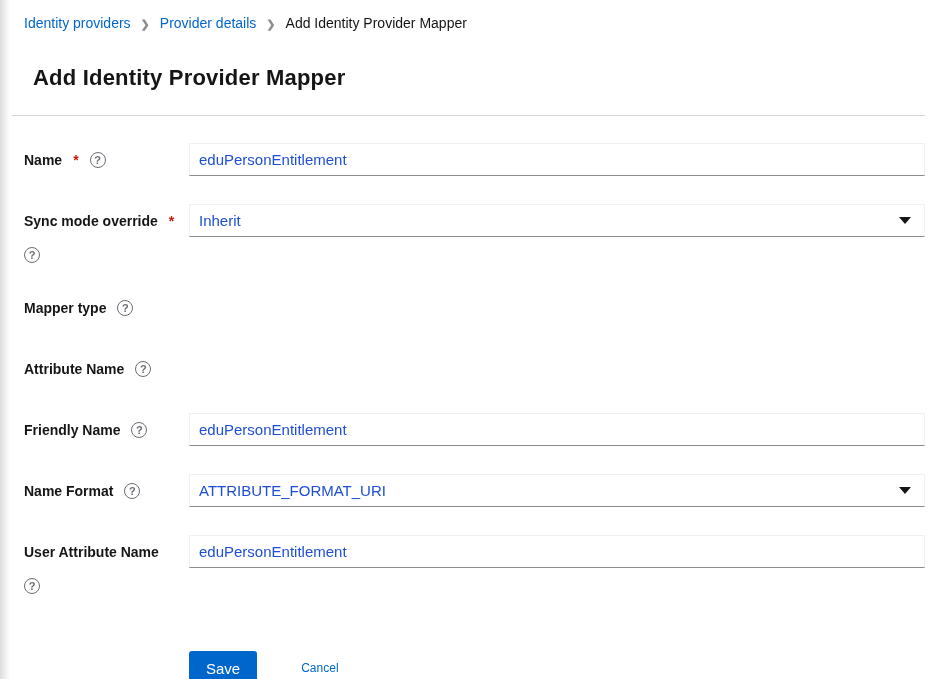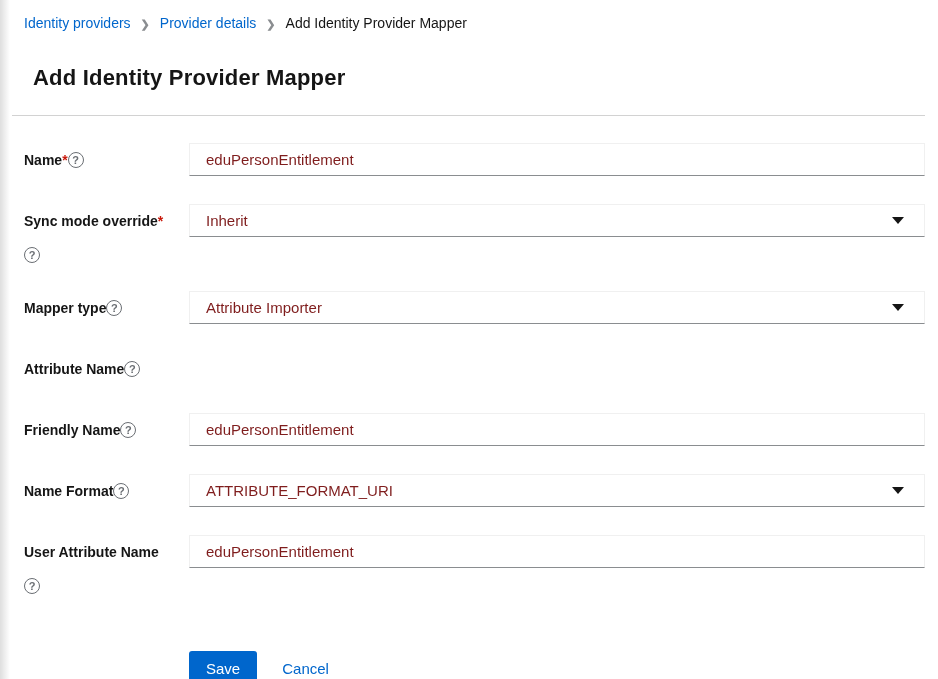--- a/index.html
+++ b/index.html
@@ -22,55 +22,55 @@
 
   
   .page-title { margin: 31px 0 0 9px; font-size: 22px; font-weight: 600; letter-spacing: 0.2px; color: #151515; line-height: 28px; }
 
   .divider { height: 1px; background: #d2d2d2; margin: 23px 0 0 -12px; }
 
   
   .form { margin-top: 27px; }
   .form-row { display: grid; grid-template-columns: 165px 1fr; margin-bottom: 28px; align-items: start; }
   .label-col { padding-right: 10px; }
-  .label-line { min-height: 33px; display: flex; align-items: center; gap: 0; }
+  .label-line { min-height: 33px; display: flex; align-items: center; gap: 11px; }
   .label-line .lbl { font-size: 14px; font-weight: 700; color: #151515; }
   .req { color: #c9190b; font-size: 14px; font-weight: 700; }
   .help-icon {
     width: 16px; height: 16px; border: 1px solid #6a6e73; border-radius: 50%;
     color: #6a6e73; font-size: 11px; font-weight: 700; line-height: 14px;
     display: inline-flex; align-items: center; justify-content: center;
     cursor: pointer; flex: 0 0 auto; background: #fff;
   }
   .label-line2 { margin-top: 8px; }
 
   .text-input, .select-box {
     width: 100%; height: 33px; background: #fff;
     border: 1px solid #f0f0f0; border-bottom: 1px solid #8a8d90;
     font-family: "Liberation Sans", sans-serif;
-    font-size: 15px; color: #7f1d1d; padding: 0 16px;
+    font-size: 15px; color: #1d4ed8; padding: 0 9px;
   }
   .select-box {
     display: flex; align-items: center; justify-content: space-between;
     cursor: pointer; user-select: none; text-align: right;
   }
   .caret {
     width: 0; height: 0; margin-right: 4px;
     border-left: 6px solid transparent; border-right: 6px solid transparent;
     border-top: 7px solid #151515;
   }
 
   
   .actions { margin: 57px 0 0 165px; display: flex; align-items: center; }
   .btn-primary {
     background: #0066cc; color: #fff; border: none; border-radius: 3px;
     font-family: "Liberation Sans", sans-serif;
     font-size: 15px; padding: 8px 17px; height: 34px; cursor: pointer;
   }
-  .link-btn { color: #0066cc; font-size: 15px; margin-left: 25px; text-decoration: none; cursor: pointer; }
+  .link-btn { color: #0066cc; font-size: 12px; margin-left: 44px; text-decoration: none; cursor: pointer; }
 </style>
 </head>
 <body>
 
 <div class="edge-shadow"></div>
 
 <div class="page">
 
   <nav class="breadcrumb">
     <a>Identity providers</a>
@@ -113,24 +113,20 @@
       </div>
     </div>
 
     <div class="form-row">
       <div class="label-col">
         <div class="label-line">
           <span class="lbl">Mapper type</span>
           <span class="help-icon">?</span>
         </div>
       </div>
-      <div class="select-box">
-        <span>Attribute Importer</span>
-        <span class="caret"></span>
-      </div>
     </div>
 
     <div class="form-row">
       <div class="label-col">
         <div class="label-line">
           <span class="lbl">Attribute Name</span>
           <span class="help-icon">?</span>
         </div>
       </div>
     </div>

